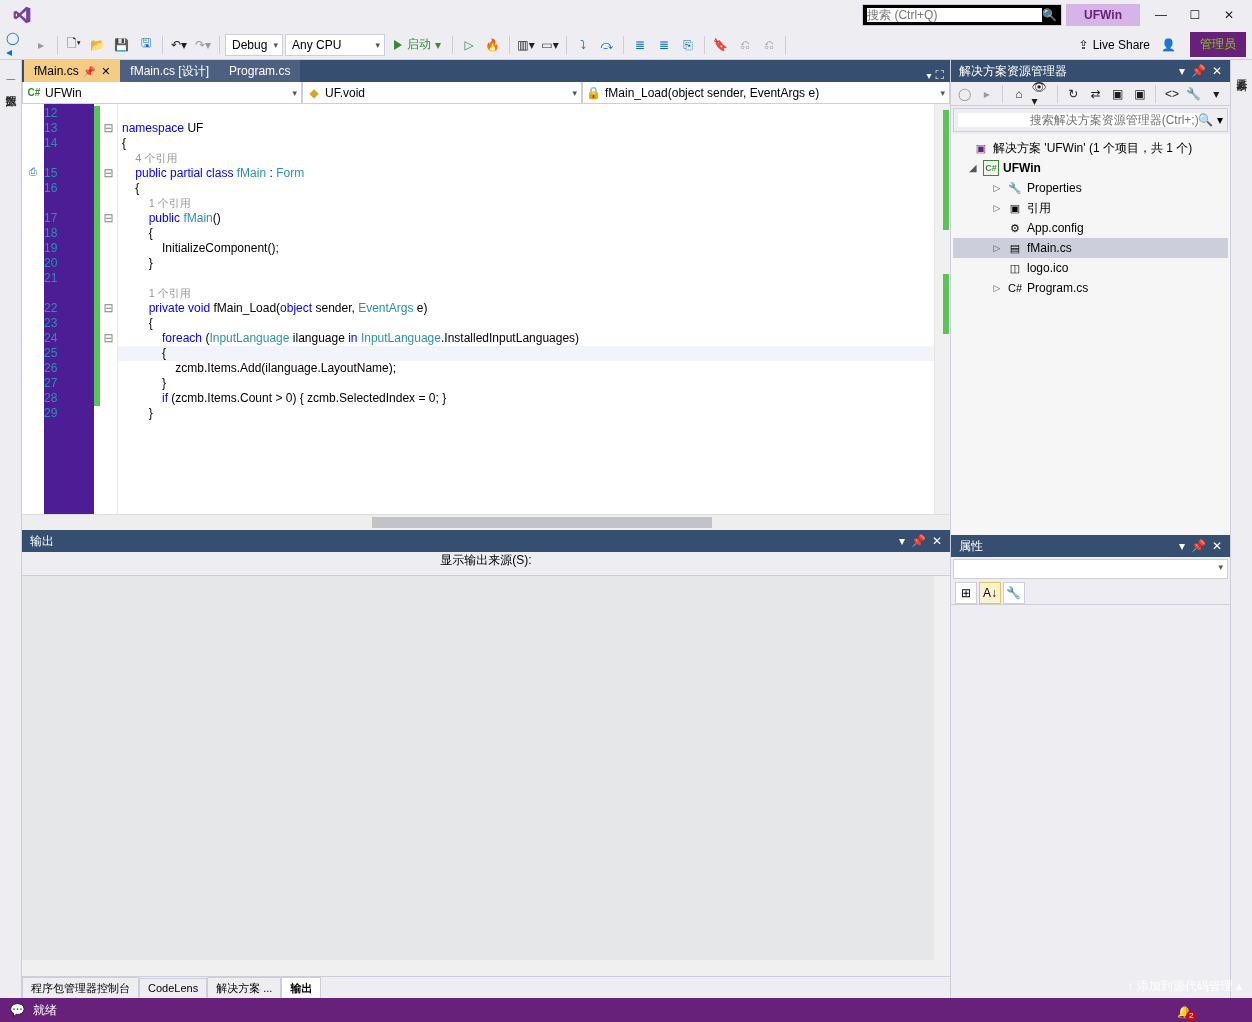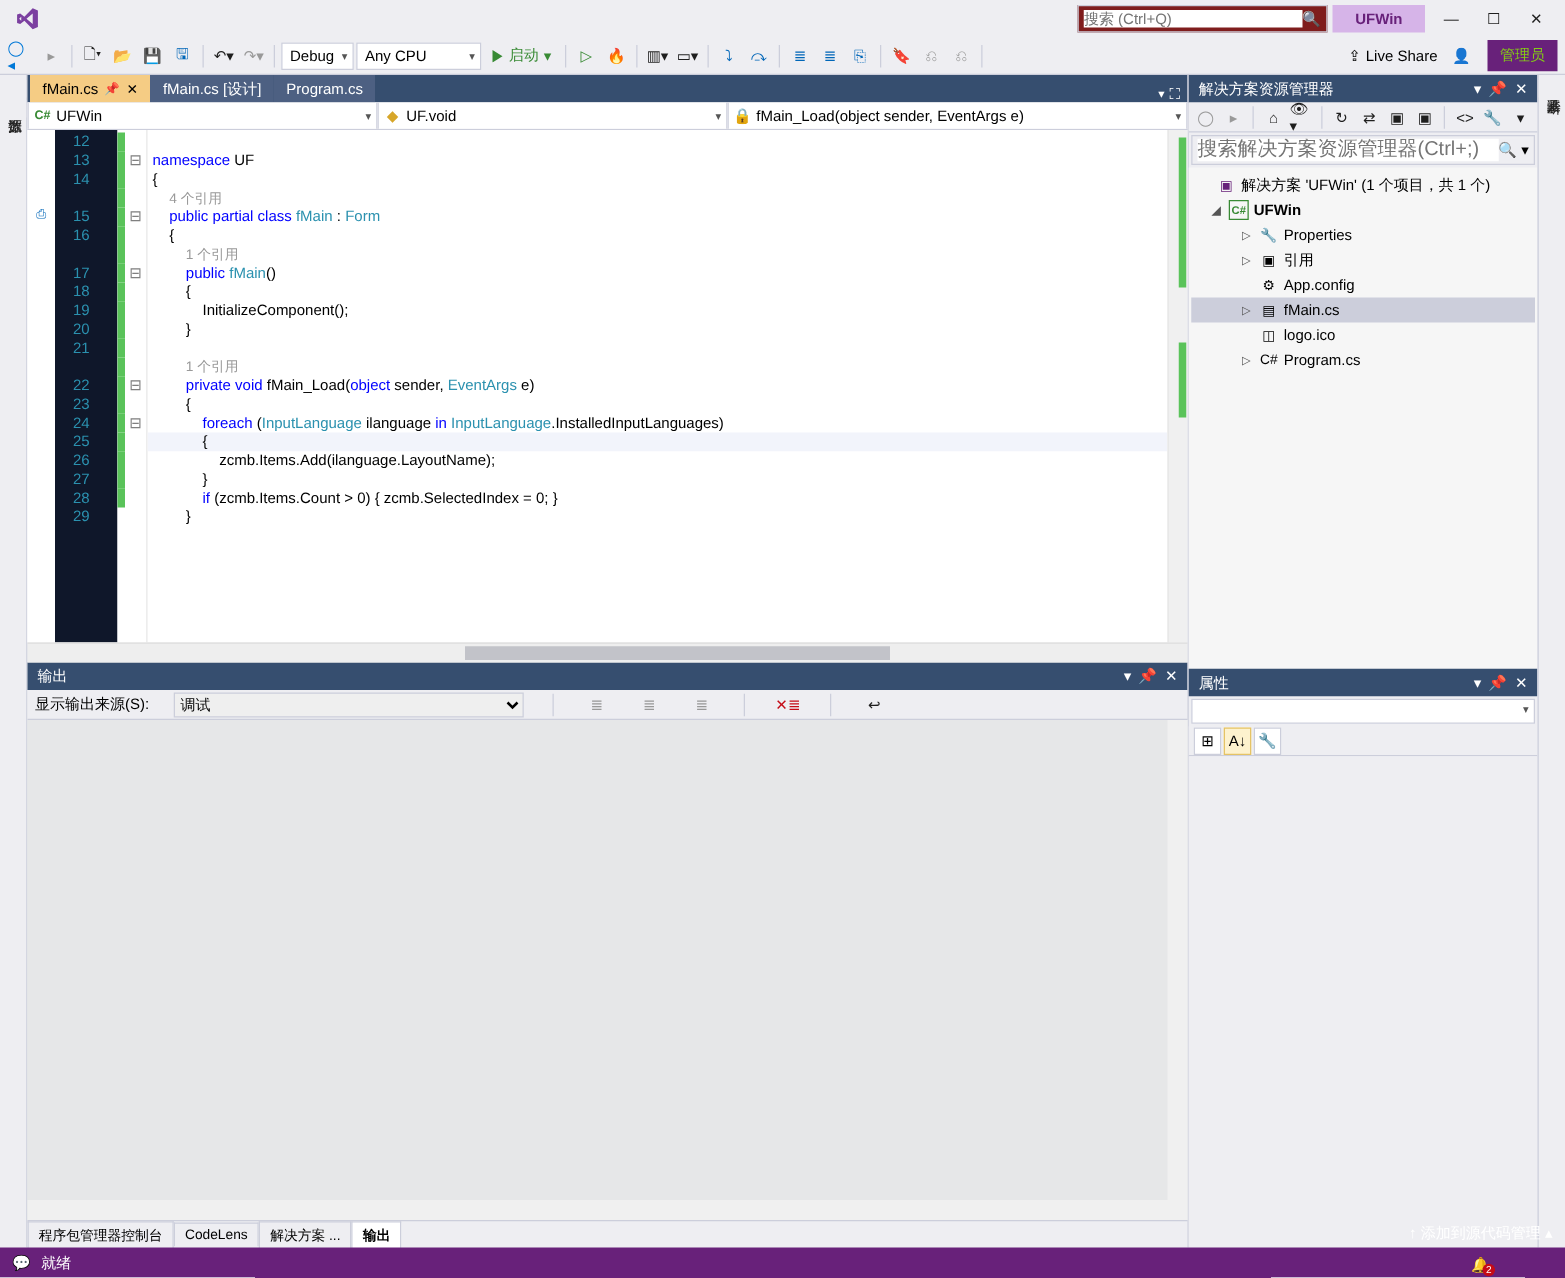--- a/index.html
+++ b/index.html
@@ -1,21 +1,21 @@
 <!DOCTYPE html>
 <html><head>
 <meta charset="utf-8">
 <style>
 * { margin: 0; padding: 0; box-sizing: border-box; font-family: "Microsoft YaHei", "Segoe UI", sans-serif; font-size: 12px; }
 body { background: #eeeef2; height: 1022px; width: 1252px; overflow: hidden; display: flex; flex-direction: column; }
 .titlebar { height: 30px; background: #eeeef2; display: flex; align-items: center; padding: 0 6px; }
 .titlebar .vs-logo { width: 20px; height: 20px; margin: 0 6px; }
 .menu-item { padding: 4px 8px; color: #1e1e1e; cursor: default; }
 .spacer { flex: 1; }
-.search-box { width: 200px; height: 22px; border: 1px solid #cccedb; background: #7f1d1d; display: flex; align-items: center; padding: 0 4px; color: #999; }
+.search-box { width: 200px; height: 22px; border: 1px solid #cccedb; background: #000000; display: flex; align-items: center; padding: 0 4px; color: #999; }
 .search-box input { border: none; outline: none; flex: 1; font-size: 12px; color: #555; }
 .title-app { background: #d6b4e8; color: #68217a; padding: 4px 18px; margin: 0 4px; font-weight: 600; }
 .win-btn { width: 34px; height: 22px; display: flex; align-items: center; justify-content: center; color: #1e1e1e; }
 .toolbar { height: 30px; background: #eeeef2; display: flex; align-items: center; padding: 0 6px; border-bottom: 1px solid #cccedb; gap: 2px; }
 .tb-btn { width: 22px; height: 22px; display: flex; align-items: center; justify-content: center; color: #1e1e1e; }
 .tb-sep { width: 1px; height: 18px; background: #cccedb; margin: 0 3px; }
 .tb-combo { height: 22px; border: 1px solid #cccedb; background: #fff; padding: 0 18px 0 6px; display: flex; align-items: center; position: relative; }
 .tb-combo::after { content: "▾"; position: absolute; right: 4px; font-size: 9px; color: #555; }
 .tb-start { color: #388a34; display: flex; align-items: center; padding: 0 6px; height: 22px; gap: 4px; }
 .tb-start svg { fill: #388a34; }
@@ -29,21 +29,21 @@
 .doc-tab { height: 22px; padding: 0 10px; display: flex; align-items: center; gap: 5px; color: #fff; background: #4d6082; font-size: 12px; }
 .doc-tab.active { background: #f5cc84; color: #000; }
 .doc-tab .pin { font-size: 10px; }
 .doc-tab .close { font-size: 11px; }
 .doc-tabs-right { margin-left: auto; display: flex; align-items: center; gap: 4px; padding-right: 6px; color: #fff; }
 .nav-bar { height: 22px; background: #eeeef2; display: flex; border-bottom: 1px solid #cccedb; }
 .nav-combo { flex: 1; border: 1px solid #cccedb; border-top: none; border-bottom: none; background: #fff; padding: 0 4px; display: flex; align-items: center; gap: 4px; position: relative; }
 .nav-combo::after { content: "▾"; position: absolute; right: 4px; font-size: 9px; color: #555; }
 .nav-combo .ico { width: 14px; height: 14px; display: inline-flex; align-items: center; justify-content: center; }
 .editor-wrap { flex: 1; display: flex; min-height: 0; background: #fff; }
-.gutter { width: 50px; text-align: center; padding-right: 8px; background: #0f172a; color: #2b91af; font-family: Consolas, monospace; font-size: 13px; line-height: 15px; padding-top: 2px; user-select: none; }
+.gutter { width: 50px; text-align: left; padding-right: 8px; background: #4c1d95; color: #2b91af; font-family: Consolas, monospace; font-size: 13px; line-height: 15px; padding-top: 2px; user-select: none; }
 .gutter .ln { height: 15px; }
 .fold-col { width: 18px; background: #fff; font-family: Consolas, monospace; font-size: 10px; line-height: 15px; text-align: center; color: #808080; padding-top: 2px; border-right: 1px solid #e8e8e8; }
 .fold-col .f { height: 15px; }
 .change-col { width: 6px; background: #fff; padding-top: 2px; }
 .change-col .c { height: 15px; }
 .change-col .g { background: #5ac35a; }
 .code { flex: 1; font-family: Consolas, monospace; font-size: 13px; line-height: 15px; padding-top: 2px; white-space: pre; color: #000; overflow: hidden; position: relative; }
 .code .line { height: 15px; padding-left: 4px; }
 .code .hl { background: #f2f4fb; }
 .kw { color: #0000ff; }
@@ -53,34 +53,34 @@
 .ovw .mark-g { position: absolute; right: 1px; width: 6px; background: #5ac35a; }
 .editor-status { height: 18px; background: #eeeef2; border-top: 1px solid #cccedb; display: flex; align-items: center; font-size: 11px; padding: 0 6px; gap: 10px; }
 .editor-status .zoom { width: 50px; }
 .editor-status .ok { color: #1e8a1e; display: flex; align-items: center; gap: 3px; }
 .editor-status .right { margin-left: auto; display: flex; gap: 14px; }
 .hscroll { height: 16px; background: #eee; border-top: 1px solid #ddd; position: relative; }
 .hscroll .thumb { position: absolute; left: 350px; width: 340px; top: 2px; bottom: 2px; background: #c2c3c9; }
 .output-panel { display: flex; flex-direction: column; background: #e6e7e8; }
 .panel-header { height: 22px; background: #364e6f; color: #fff; display: flex; align-items: center; padding: 0 8px; }
 .panel-header .hdr-right { margin-left: auto; display: flex; gap: 6px; font-size: 11px; }
-.output-toolbar { height: 24px; background: #eeeef2; display: flex; align-items: center; padding: 0 6px; gap: 20px; border-bottom: 1px solid #cccedb; }
+.output-toolbar { height: 24px; background: #eeeef2; display: flex; align-items: center; padding: 0 6px; gap: 6px; border-bottom: 1px solid #cccedb; flex-direction: column; }
 .output-toolbar select { height: 20px; border: 1px solid #cccedb; font-size: 12px; width: 280px; }
 .output-body { height: 400px; background: #e6e7e8; position: relative; }
 .output-body .vs { position: absolute; right: 0; top: 0; bottom: 16px; width: 16px; background: #f0f0f0; }
 .output-body .hs { position: absolute; left: 0; right: 0; bottom: 0; height: 16px; background: #f0f0f0; }
 .bottom-tabs { height: 22px; background: #eeeef2; display: flex; align-items: center; border-top: 1px solid #cccedb; }
 .bottom-tab { padding: 3px 8px; border: 1px solid #cccedb; border-bottom: none; background: #eeeef2; font-size: 11px; }
 .bottom-tab.active { background: #fff; font-weight: 600; }
 .right-col { width: 280px; display: flex; flex-direction: column; border-left: 1px solid #cccedb; }
 .right-rail { width: 22px; background: #eeeef2; border-left: 1px solid #cccedb; display: flex; flex-direction: column; align-items: center; padding-top: 4px; }
 .sol-toolbar { height: 24px; background: #eeeef2; display: flex; align-items: center; padding: 0 4px; gap: 3px; border-bottom: 1px solid #cccedb; }
 .sol-toolbar .tbtn { width: 20px; height: 20px; display: flex; align-items: center; justify-content: center; color: #1e1e1e; }
 .sol-search { height: 24px; border: 1px solid #cccedb; margin: 2px; display: flex; align-items: center; padding: 0 4px; }
-.sol-search input { border: none; outline: none; flex: 1; font-size: 16px; }
+.sol-search input { border: none; outline: none; flex: 1; font-size: 12px; text-align: right; }
 .tree { flex: 1; background: #f6f6f6; padding: 4px 2px; overflow: auto; }
 .tree-row { display: flex; align-items: center; height: 20px; padding-left: 4px; gap: 4px; }
 .tree-row.selected { background: #cccedb; }
 .tree-row .exp { width: 12px; font-size: 9px; color: #555; display: inline-block; text-align: center; }
 .tree-row .ico { width: 16px; height: 16px; display: inline-flex; align-items: center; justify-content: center; font-size: 11px; }
 .tree-row.bold { font-weight: 700; }
 .prop-body { flex: 1; background: #eeeef2; }
 .prop-toolbar { height: 24px; background: #eeeef2; display: flex; align-items: center; padding: 0 4px; gap: 2px; border-bottom: 1px solid #cccedb; }
 .prop-toolbar .pbtn { width: 22px; height: 22px; border: 1px solid #cccedb; display: flex; align-items: center; justify-content: center; background: #fff; }
 .prop-toolbar .pbtn.active { background: #fdf2ce; border-color: #e5c365; }

